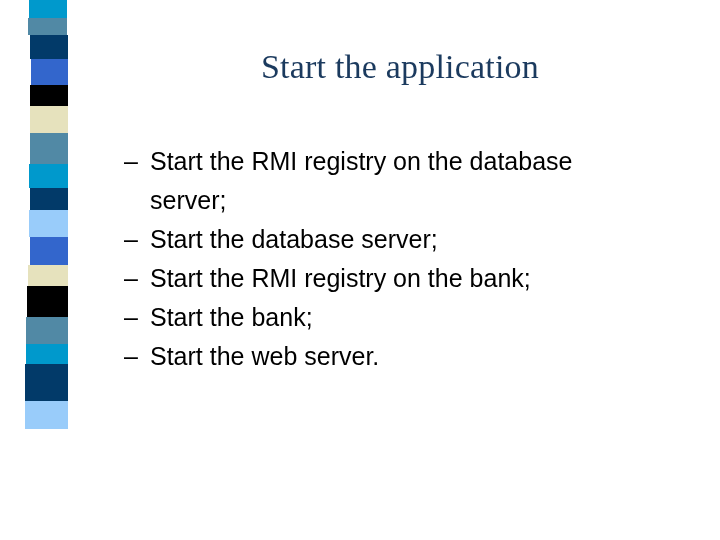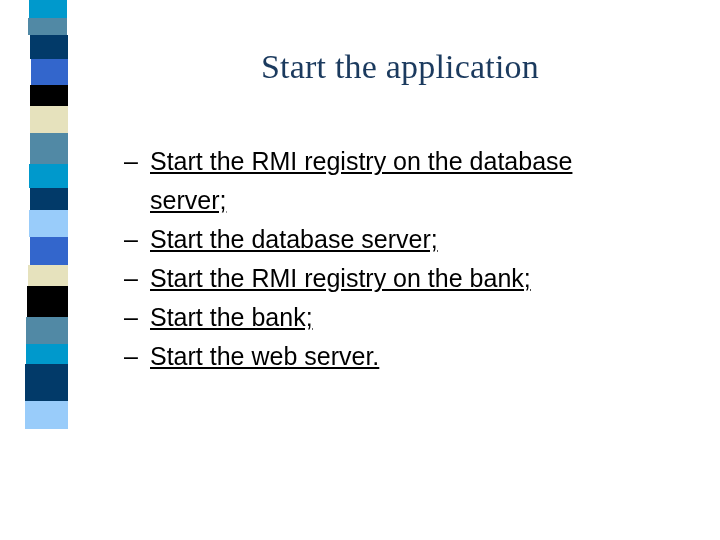--- a/index.html
+++ b/index.html
@@ -67,21 +67,20 @@
     left: 0;
     top: 0;
     font-family: "Liberation Sans", sans-serif;
     font-size: 25px;
     line-height: 39px;
     color: #000000;
   }
   .bullet-row .btext {
     display: block;
     max-width: 505px;
-    text-decoration: underline;
   }
 </style>
 </head>
 <body>
 
 <div id="slide">
 
   <div id="deco-bar">
       <div class="deco-seg" style="background: rgb(0, 153, 204); top: 0px; height: 18px; left: 29px; width: 38px;"></div>
       <div class="deco-seg" style="background: rgb(81, 137, 165); top: 18px; height: 17px; left: 28px; width: 39px;"></div>

